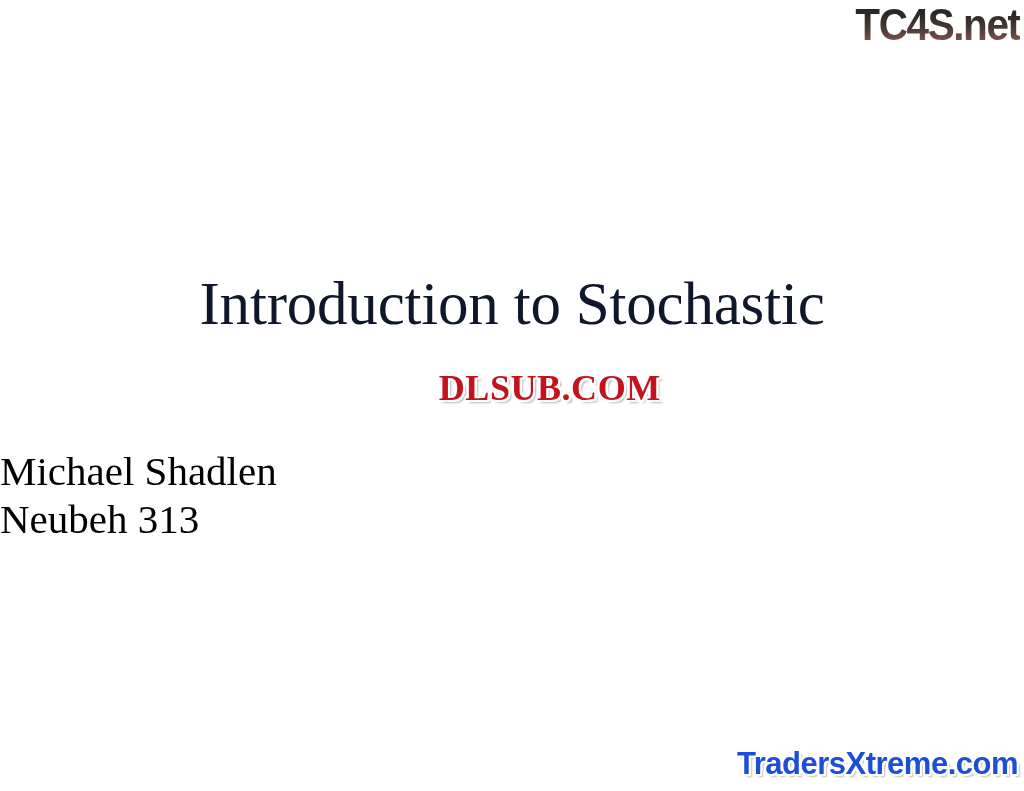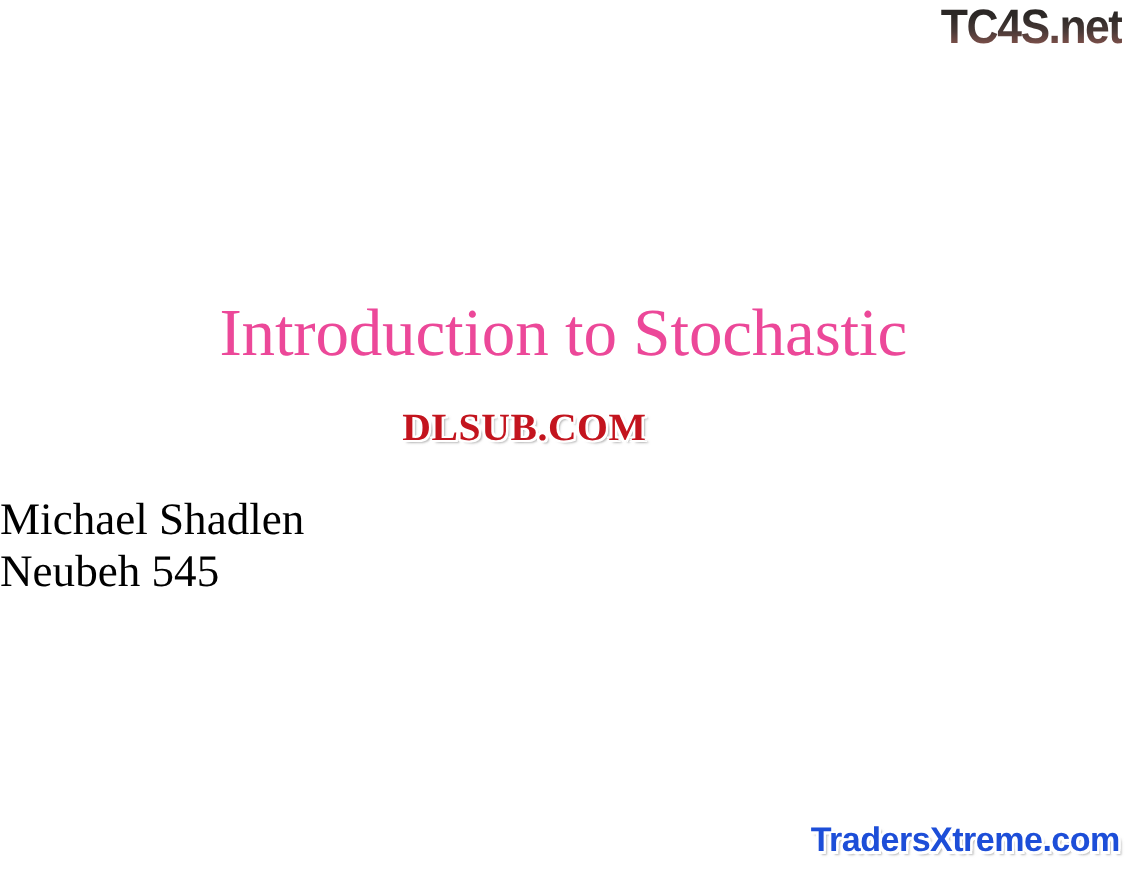--- a/index.html
+++ b/index.html
@@ -57,35 +57,35 @@
     left: 0;
     right: 0;
     top: 266px;
     text-align: center;
   }
   .title-line {
     font-family: "Liberation Serif", "DejaVu Serif", serif;
     font-size: 61px;
     line-height: 76px;
     font-weight: normal;
-    color: #ec4899;
+    color: #0f172a;
     letter-spacing: -0.2px;
     white-space: nowrap;
   }
 
   
   #dlsub-watermark {
     position: absolute;
     left: 369px;
     top: 369px;
     width: 288px;
     height: 40px;
     display: flex;
     align-items: center;
-    justify-content: flex-start;
+    justify-content: flex-end;
     user-select: none;
   }
   #dlsub-watermark .wm-text {
     font-family: "Liberation Serif", "DejaVu Serif", serif;
     font-weight: bold;
     font-size: 35px;
     line-height: 36px;
     letter-spacing: 0.5px;
     transform: scaleX(1.03);
     white-space: nowrap;
@@ -157,20 +157,20 @@
   <div id="title-block">
     <div class="title-line">Introduction to Stochastic</div>
   </div>
 
   <div id="dlsub-watermark">
     <span class="wm-text">DLSUB.COM</span>
   </div>
 
   <div id="subtitle-block">
     <div class="subtitle-line">Michael Shadlen</div>
-    <div class="subtitle-line">Neubeh 545</div>
+    <div class="subtitle-line">Neubeh 313</div>
   </div>
 
   <div id="traders-watermark">
     <span class="tx-text">TradersXtreme.com</span>
   </div>
 
 </div>
 
 </body></html>

